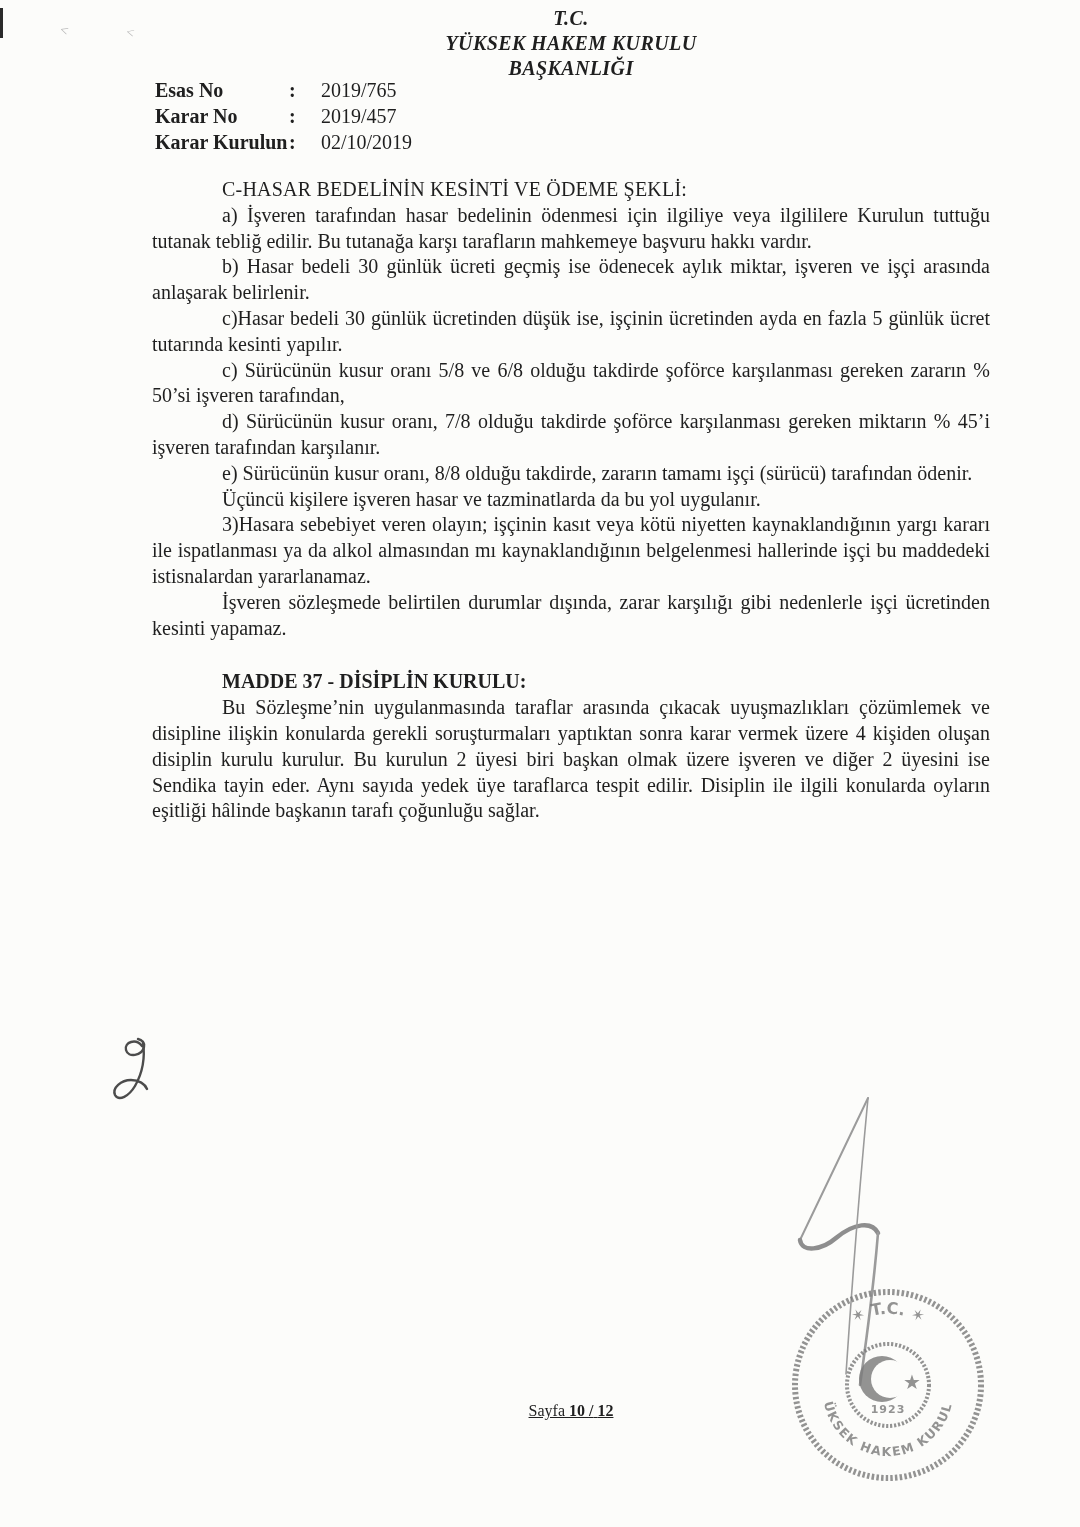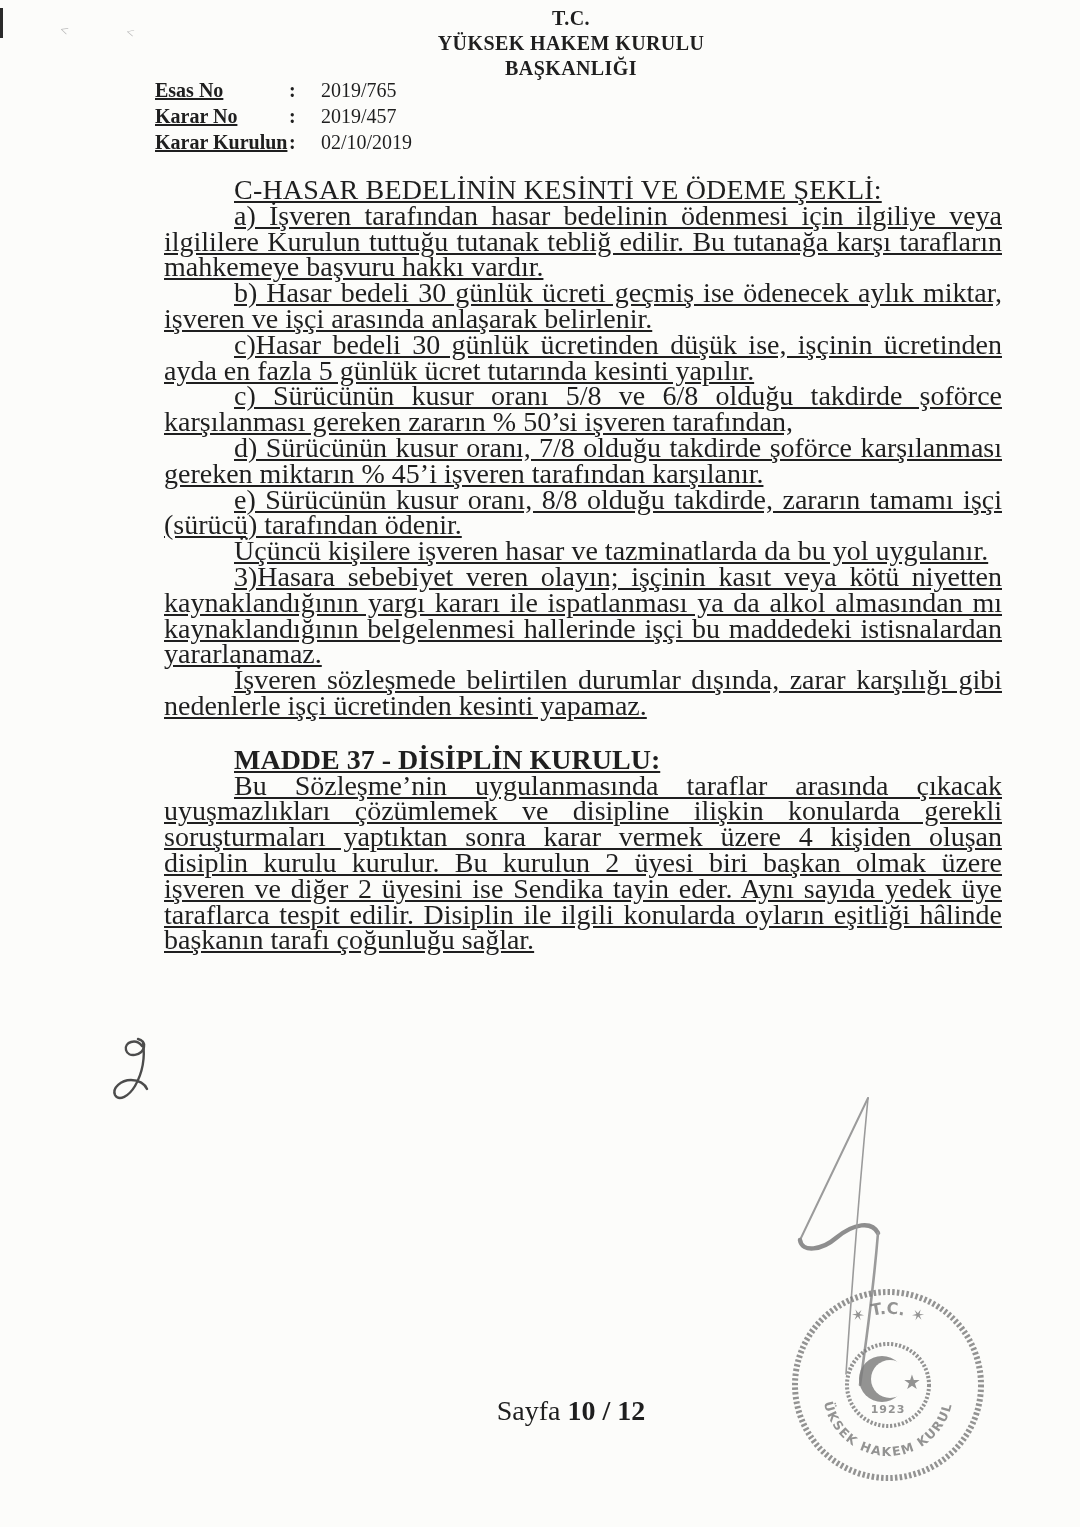--- a/index.html
+++ b/index.html
@@ -15,42 +15,41 @@
   .edge-sliver{position:absolute;left:0;top:8px;width:3px;height:30px;background:#2a2a2a;}
   .speck{position:absolute;color:#b9b9b9;font-size:14px;line-height:10px;}
   .speck-1{left:60px;top:26px;transform:rotate(18deg);}
   .speck-2{left:126px;top:28px;transform:rotate(14deg);}
 
   .header{
     position:absolute;top:6px;left:152px;width:838px;
     text-align:center;font-weight:bold;
     font-size:20px;line-height:25px;letter-spacing:.4px;
   }
-  .header .h-line{margin:0;}
+  .header .h-line{margin:0;font-style:italic;}
 
   .meta{position:absolute;top:77px;left:155px;font-size:20px;line-height:26px;}
   .meta-row{display:flex;}
-  .meta-label{width:134px;font-weight:bold;text-decoration:underline;}
+  .meta-label{width:134px;font-weight:bold;}
   .meta-sep{width:32px;font-weight:bold;}
   .meta-value{font-weight:normal;}
 
   .doc-body{
-    position:absolute;top:177px;left:164px;width:838px;
-    font-size:28px;line-height:25.8px;
+    position:absolute;top:177px;left:152px;width:838px;
+    font-size:20px;line-height:25.8px;
     text-align:justify;
-    text-decoration:underline;
   }
   .doc-body p{margin:0;}
   .section-title{text-indent:70px;letter-spacing:.2px;text-align:left;}
   .para{text-indent:70px;}
   .madde-title{font-weight:bold;text-indent:70px;margin-top:28px !important;text-align:left;}
 
   .footer{
     position:absolute;top:1398px;left:152px;width:838px;
-    text-align:center;font-size:28px;line-height:26px;
+    text-align:center;font-size:16px;line-height:26px;text-decoration:underline;
   }
   .footer .bold{font-weight:bold;}
 
   .margin-paraph{position:absolute;left:98px;top:1022px;}
   .sig-stamp{position:absolute;left:770px;top:1082px;}
 </style>
 </head>
 <body>
 
 <div class="page">

